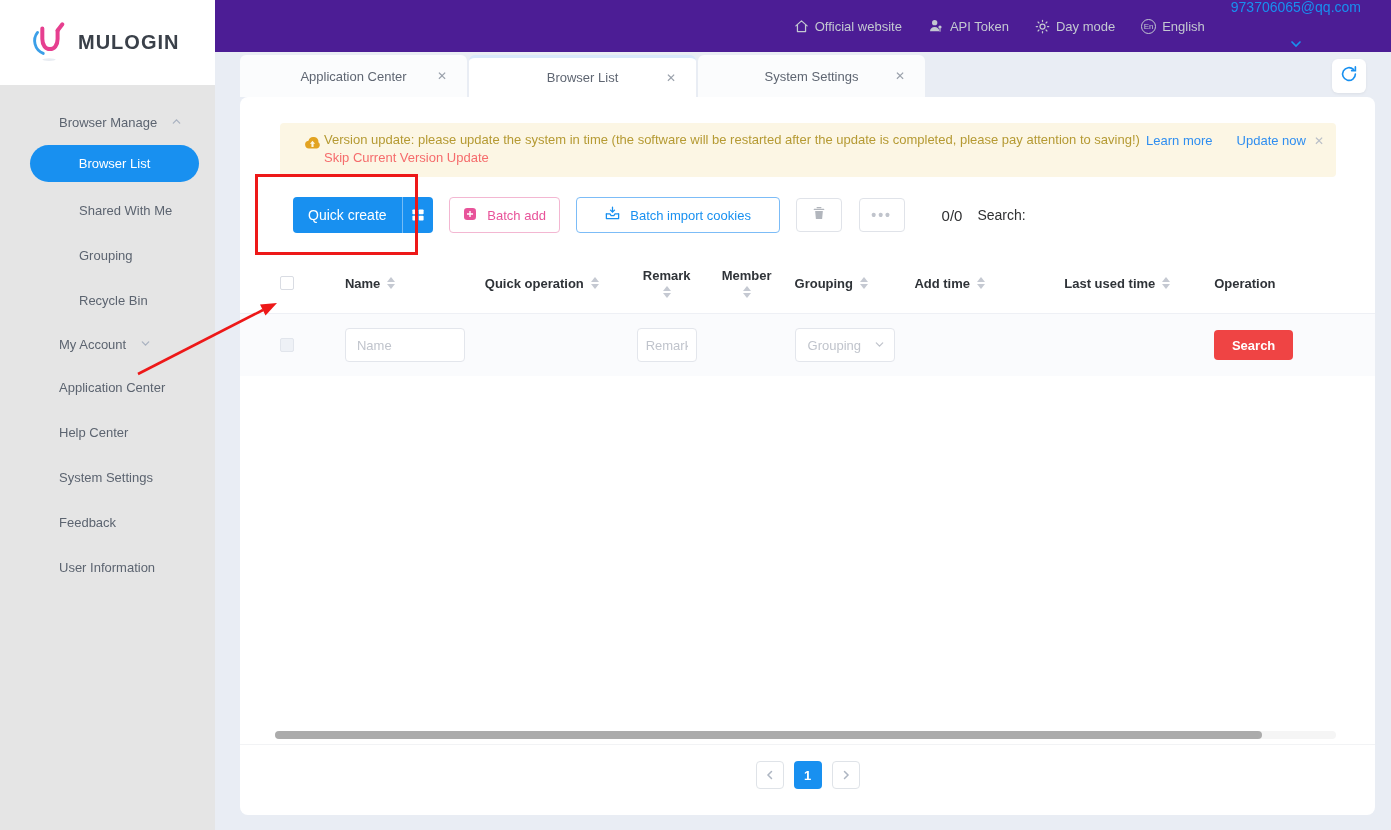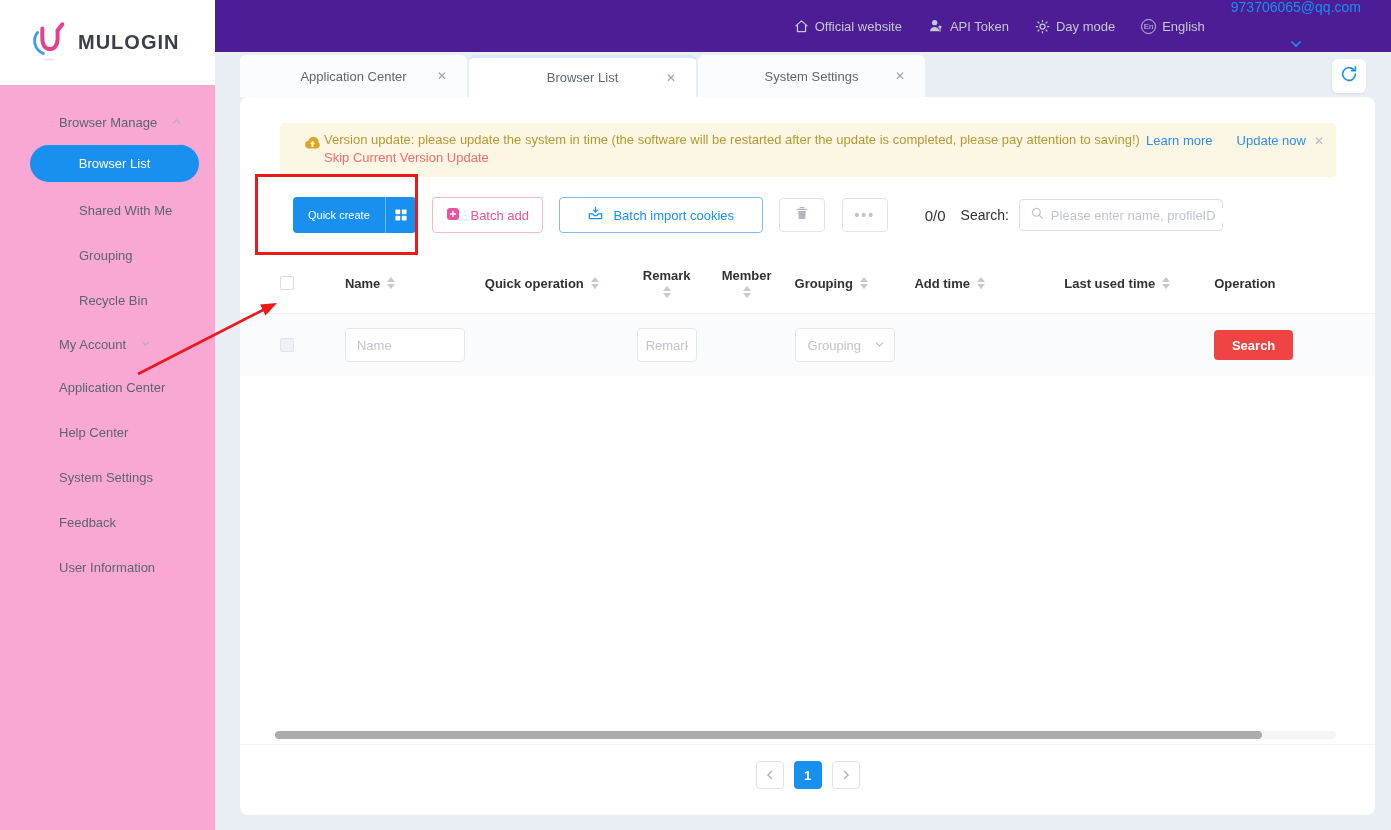--- a/index.html
+++ b/index.html
@@ -4,21 +4,21 @@
 <style>
   * { margin:0; padding:0; box-sizing:border-box; }
   html,body { width:1391px; height:830px; }
   body { font-family:"Liberation Sans", sans-serif; background:#fff; overflow:hidden; }
   .app { position:relative; width:1391px; height:830px; background:#fff; }
 
   
   .sidebar { position:absolute; left:0; top:0; width:215px; height:830px; background:#fff; z-index:5; }
   .logo-block { height:85px; display:flex; align-items:center; padding-left:28px; background:#fff; }
   .logo-text { font-size:20px; font-weight:bold; color:#3a4049; letter-spacing:1px; margin-left:8px; }
-  .side-menu { background:#f9a8d4; height:745px; padding-top:16px; font-size:13px; color:#5c6470; }
+  .side-menu { background:#e5e5e5; height:745px; padding-top:16px; font-size:13px; color:#5c6470; }
   .menu-group { height:42px; display:flex; align-items:center; padding-left:59px; cursor:pointer; }
   .menu-group .chev { margin-left:14px; color:#a9b2c0; }
   .menu-pill { margin:2px 16px 6px 30px; height:37px; background:#1890f0; border-radius:19px; color:#fff; display:flex; align-items:center; justify-content:center; font-size:13px; cursor:pointer; }
   .menu-sub { height:45px; display:flex; align-items:center; padding-left:79px; cursor:pointer; }
   .menu-top { height:45px; display:flex; align-items:center; padding-left:59px; cursor:pointer; }
 
   
   .topnav { position:absolute; left:215px; top:0; width:1176px; height:52px; background:#4c1d95; display:flex; align-items:center; justify-content:flex-end; gap:26px; padding-right:30px; z-index:4; }
   .topnav-item { display:flex; align-items:center; gap:6px; color:#c3c8d1; font-size:13px; cursor:pointer; }
   .topnav-item svg { display:block; }
@@ -43,21 +43,21 @@
   .banner-links .bclose { color:#b9bec7; font-size:12px; margin-left:-16px; cursor:pointer; }
 
   
   .toolbar { margin:20px 39px 0 40px; display:flex; align-items:center; }
   .btn { height:36px; border-radius:4px; display:flex; align-items:center; justify-content:center; font-size:13px; cursor:pointer; background:#fff; }
   .btn-pink { border:1px solid #f3b7d2; color:#e8539a; gap:9px; }
   .btn-addbrowser { width:130px; }
   .btn-batchadd { width:111px; margin-left:16px; }
   .btn-import { width:204px; border:1px solid #7cbcf7; color:#1890f0; gap:9px; margin-left:16px; }
   .split-btn { margin-left:13px; height:36px; border-radius:4px; overflow:hidden; display:flex; background:#1890f0; color:#fff; cursor:pointer; }
-  .split-main { padding:8px 15px; display:flex; align-items:center; font-size:11px; }
+  .split-main { padding:8px 15px; display:flex; align-items:center; font-size:14px; }
   .split-div { width:1px; background:rgba(255,255,255,.4); }
   .split-icon { width:30px; display:flex; align-items:center; justify-content:center; }
   .icon-btn { width:46px; height:34px; border:1px solid #e0e3e9; border-radius:4px; display:flex; align-items:center; justify-content:center; background:#fff; cursor:pointer; }
   .trash-btn { margin-left:16px; color:#b2b6bd; }
   .more-btn { margin-left:17px; color:#c0c4cc; font-size:14px; letter-spacing:2px; font-weight:bold; }
   .sel-count { margin-left:37px; font-size:15px; color:#303133; }
   .search-label { margin-left:15px; font-size:14px; color:#303133; }
   .search-box { margin-left:10px; width:204px; height:32px; border:1px solid #dcdfe6; border-radius:4px; display:flex; align-items:center; padding:0 10px; gap:7px; color:#c0c4cc; }
   .search-box input { border:none; outline:none; flex:1; font-size:13px; font-family:inherit; color:#606266; }
   .search-box input::placeholder { color:#c0c4cc; }
@@ -195,29 +195,20 @@
         </span>
       </div>
 
       <div class="icon-btn more-btn">
         <span>•••</span>
       </div>
 
       <span class="sel-count">0/0</span>
       <span class="search-label">Search:</span>
 
-      <div class="search-box">
-        <span>
-          <svg width="14" height="14" viewBox="0 0 20 20" fill="none" stroke="#c0c4cc" stroke-width="1.7" stroke-linecap="round">
-            <circle cx="9" cy="9" r="5.6"></circle>
-              <path d="M13.6 13.6L17.4 17.4"></path>
-          </svg>
-        </span>
-        <input type="text" placeholder="Please enter name, profileID" style="">
-      </div>
     </div>
 
     <div class="thead">
       <div class="col-check">
           <span class="cbx"></span>
         </div>
       <div class="col-name">
         <span>Name</span>
         <span class="sort">
             <i class="up"></i>

